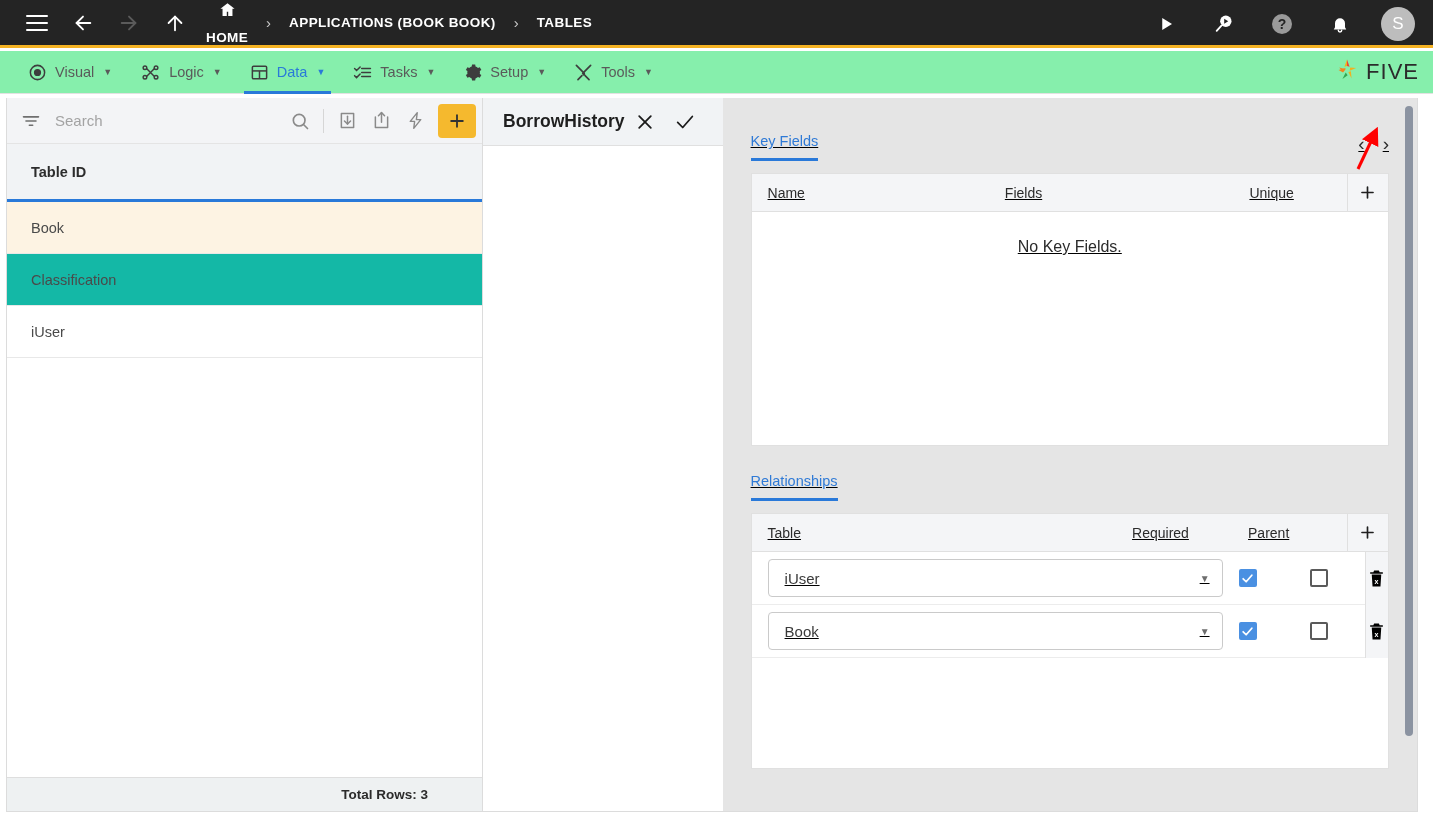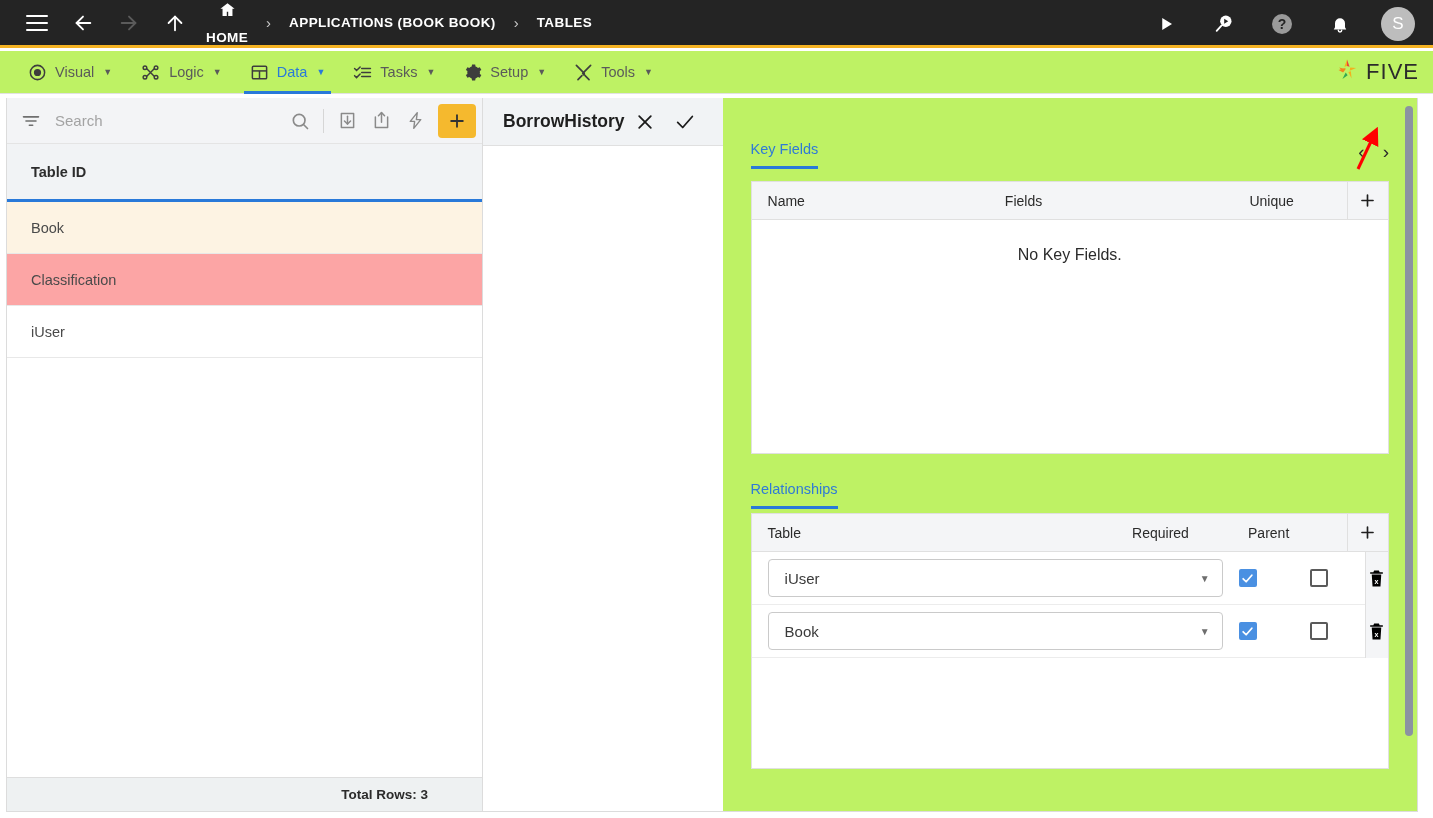--- a/index.html
+++ b/index.html
@@ -38,21 +38,21 @@
   .tb-right .tb-icon { margin-right:0; }
   .avatar {
     width:34px; height:34px; border-radius:50%; background:#BDBDBD;
     color:#fff; font-size:17px; display:flex; align-items:center; justify-content:center;
     font-weight:500;
   }
 
   
   .menubar {
     position:absolute; left:0; top:51px; width:1433px; height:43px;
-    background:#bef264; display:flex; align-items:center; padding-left:14px;
+    background:#86efac; display:flex; align-items:center; padding-left:14px;
     border-bottom:1px solid #e2e2e2;
   }
   .menu-item {
     display:flex; align-items:center; gap:8px; height:43px;
     padding:0 14px; color:#5a5a5a; font-size:14.5px; position:relative; cursor:default;
   }
   .menu-item .mi-ico { display:flex; align-items:center; color:#3d3d3d; }
   .menu-item.active { color:#2979d9; }
   .menu-item.active .mi-ico { color:#3d3d3d; }
   .menu-item.active::after {
@@ -93,40 +93,40 @@
     height:58px; background:#f1f3f5; display:flex; align-items:center;
     padding-left:24px; font-size:14.5px; font-weight:bold; color:#2c2c2c;
     border-bottom:3px solid #2979d9;
   }
   .listrows { flex:1; overflow:hidden; background:#fff; }
   .lrow {
     height:52px; display:flex; align-items:center; padding-left:24px;
     font-size:14.5px; color:#4a4a4a; border-bottom:1px solid #e8e8e8;
   }
   .lrow.sel-book { background:#FDF3E3; }
-  .lrow.sel-hover { background:#fca5a5; }
+  .lrow.sel-hover { background:#14b8a6; }
   .statusbar {
     height:34px; background:#eef1f2; border-top:1px solid #dedede;
     display:flex; align-items:center; justify-content:flex-end;
     padding-right:56px; font-size:13.5px; font-weight:bold; color:#2b2b2b;
   }
 
   
   .rightpanel {
     position:absolute; left:482px; top:98px; width:936px; height:714px;
     background:#fff; border:1px solid #dcdcdc; border-top:none;
     display:flex; flex-direction:row;
   }
   .rp-head {
     height:48px; background:#f1f3f5; display:flex; align-items:center;
     padding:0 18px 0 20px; border-bottom:1px solid #e0e0e0;
   }
   .rp-title { font-size:17.5px; font-weight:bold; color:#1f1f1f; flex:1; }
   .rp-act { width:40px; height:40px; display:flex; align-items:center; justify-content:center; color:#1a1a1a; }
-  .rp-body { flex:1; position:relative; overflow:hidden; padding:16px 28px; background:#bef264; }
+  .rp-body { flex:1; position:relative; overflow:hidden; padding:8px 28px; background:#e5e5e5;text-decoration:underline; }
 
   .sect-head { display:flex; align-items:flex-end; padding-top:26px; }
   .sect-tab { position:relative; padding-bottom:11px; }
   .sect-tab-label { font-size:14.5px; color:#2f7ad6; }
   .sect-tab::after {
     content:""; position:absolute; left:0; right:0; bottom:0; height:3px; background:#2979d9;
   }
   .sect-nav { margin-left:auto; display:flex; align-items:center; gap:18px; padding-bottom:8px; }
   .sect-nav span { color:#2b2b2b; font-size:19px; line-height:1; }
 
@@ -458,21 +458,21 @@
           <span>No Key Fields.</span>
         </div>
       </div>
 
       <div class="sect-head">
         <div class="sect-tab">
           <span class="sect-tab-label">Relationships</span>
         </div>
       </div>
 
-      <div class="tbl" style="margin-top:4px;">
+      <div class="tbl" style="margin-top:12px;">
         <div class="tbl-head">
           <span class="th" style="width:490px;">Table</span>
           <span class="th" style="width:152px;">Required</span>
           <span class="th" style="width:150px;">Parent</span>
           <span class="th-plus">
             <svg width="19" height="19" viewBox="0 0 24 24" fill="none" stroke="currentColor" stroke-width="2.1" stroke-linecap="round">
                 <line x1="12" y1="5" x2="12" y2="19"></line>
                 <line x1="5" y1="12" x2="19" y2="12"></line>
               </svg>
           </span>

